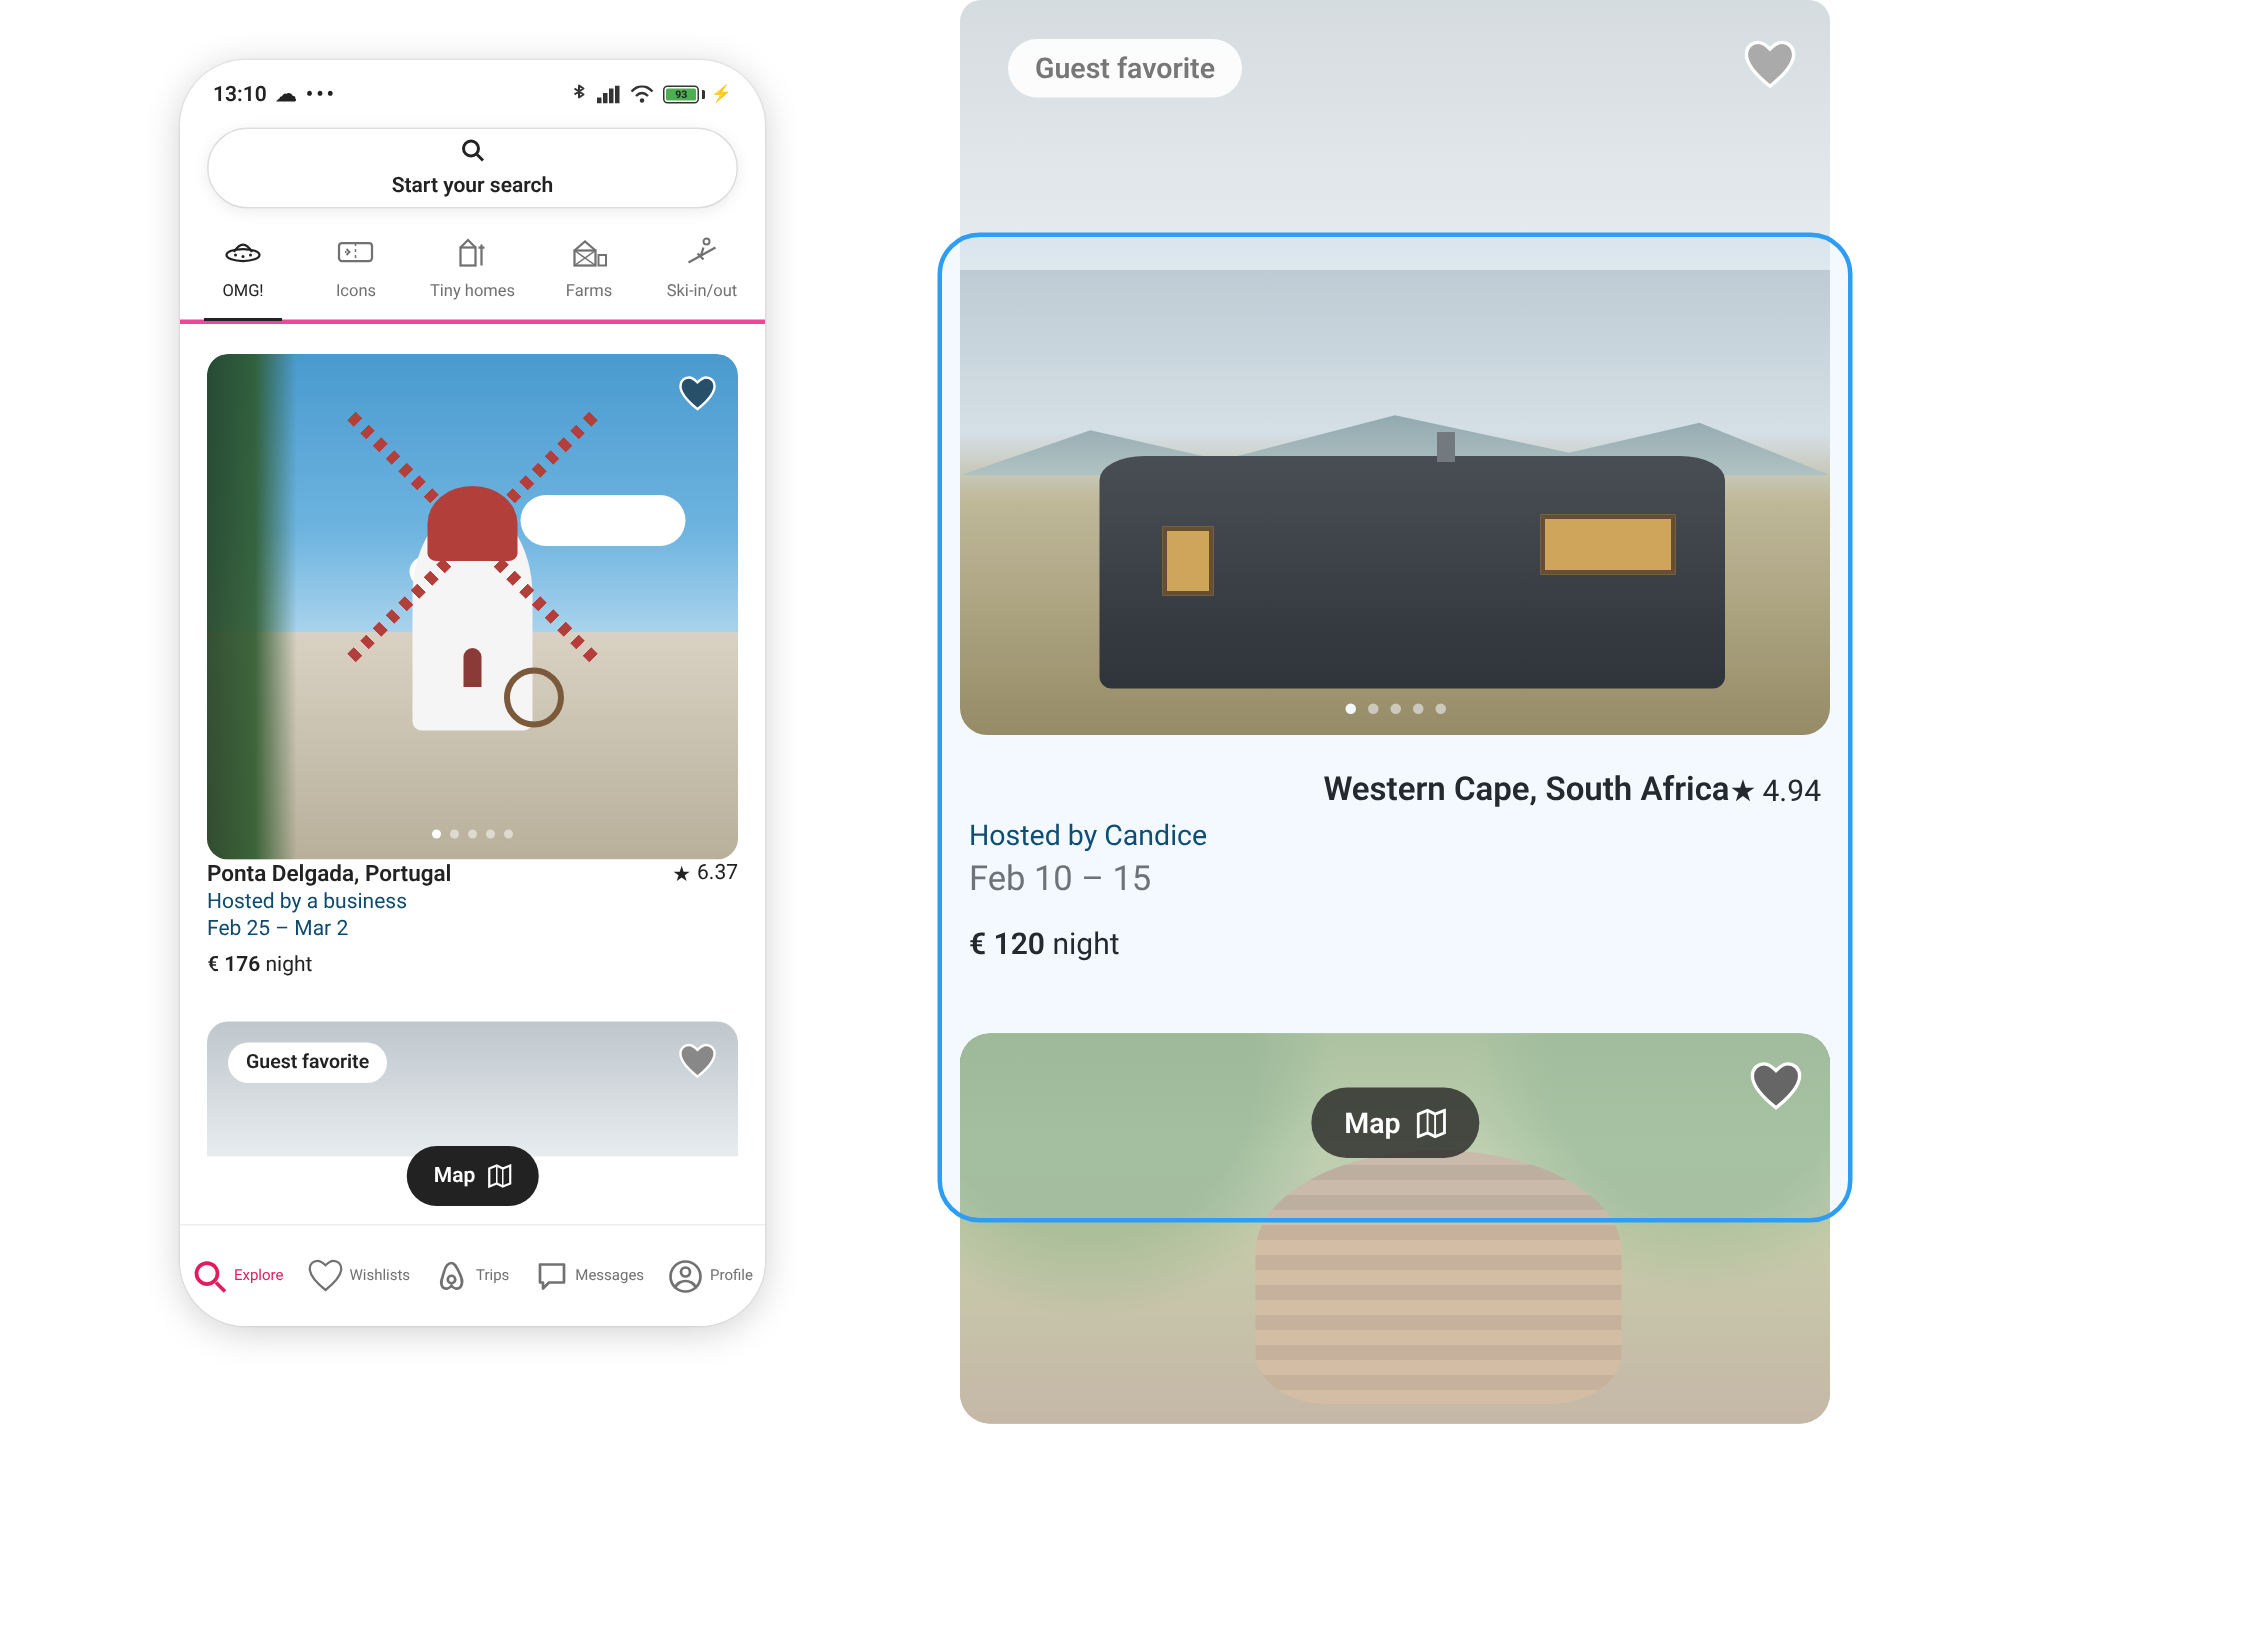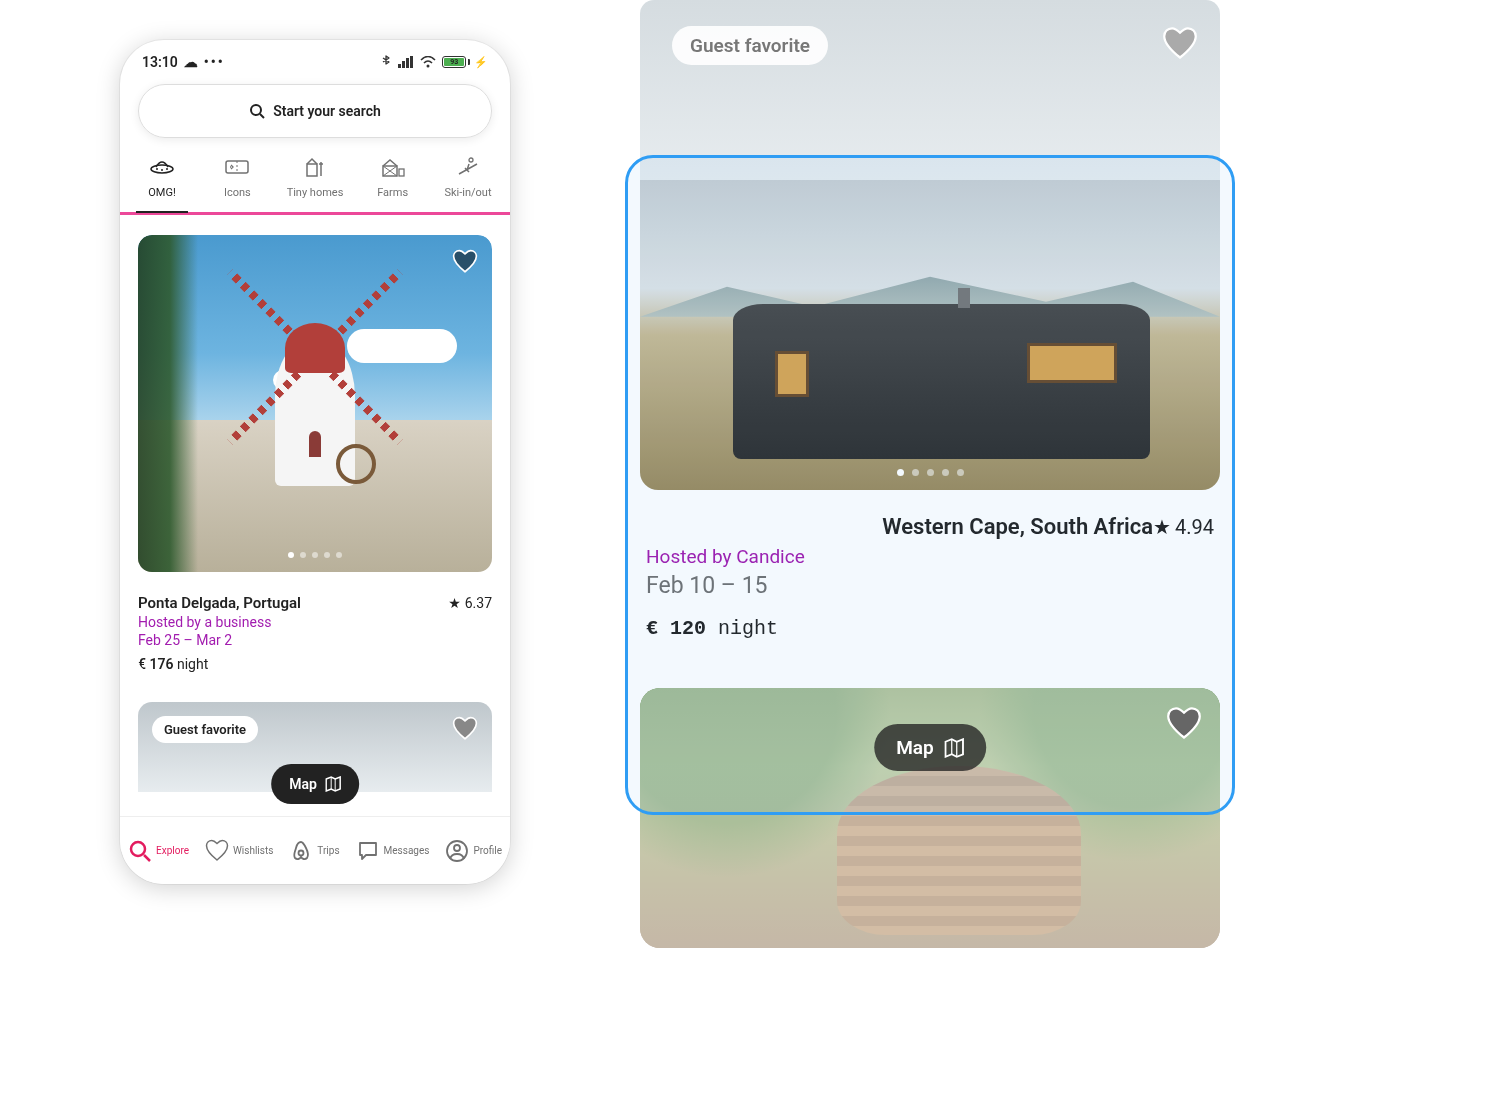--- a/index.html
+++ b/index.html
@@ -11,21 +11,21 @@
   .status-bar{display:flex;justify-content:space-between;align-items:center;padding:14px 22px 6px;font-size:14px;font-weight:600;}
   .status-left{display:flex;align-items:center;gap:6px;}
   .status-right{display:flex;align-items:center;gap:6px;}
   .cloud-ico{font-size:14px;}
   .dots{letter-spacing:2px;}
   .battery{display:inline-flex;align-items:center;gap:2px;}
   .battery-body{width:24px;height:12px;border:1px solid #333;border-radius:3px;position:relative;display:inline-block;}
   .battery-fill{position:absolute;left:1px;top:1px;bottom:1px;width:90%;background:#4CAF50;border-radius:1px;display:flex;align-items:center;justify-content:center;font-size:7px;color:#222;font-weight:bold;}
   .battery-tip{width:2px;height:6px;background:#333;border-radius:0 1px 1px 0;}
   
-  .search-bar{margin:8px 18px 0;border:1px solid #ddd;border-radius:40px;height:54px;display:flex;align-items:center;justify-content:center;gap:8px;box-shadow:0 2px 10px rgba(0,0,0,.08);cursor:pointer;}
+  .search-bar{margin:8px 18px 0;border:1px solid #ddd;border-radius:40px;height:54px;display:flex;align-items:center;justify-content:center;gap:8px;box-shadow:0 2px 10px rgba(0,0,0,.08);cursor:pointer;flex-direction:column;}
   .search-bar span{font-size:14px;font-weight:600;}
   
   .cats{display:flex;justify-content:space-between;padding:18px 16px 0;border-bottom:3px solid #ec4899;}
   .cat{display:flex;flex-direction:column;align-items:center;gap:8px;padding-bottom:12px;color:#717171;font-size:11px;cursor:pointer;min-width:52px;}
   .cat.active{color:#222;border-bottom:2px solid #222;margin-bottom:-1px;}
   .cat-ico{font-size:20px;height:22px;display:flex;align-items:center;}
   
   .feed{padding:20px 18px 100px;overflow:hidden;}
   .card{border-radius:14px;overflow:hidden;position:relative;margin-bottom:10px;}
   .card-img{width:100%;aspect-ratio:1.05;border-radius:14px;position:relative;overflow:hidden;}
@@ -43,25 +43,25 @@
   .blade:nth-of-type(4){transform:rotate(315deg);}
   .door{position:absolute;left:50%;top:58%;transform:translateX(-50%);width:12px;height:26px;background:#8a3b37;border-radius:6px 6px 0 0;}
   .wheel{position:absolute;left:56%;top:62%;width:40px;height:40px;border:4px solid #7a5a3a;border-radius:50%;}
   
   .heart{position:absolute;top:14px;right:14px;cursor:pointer;}
   .heart svg{width:26px;height:26px;}
   .pager{position:absolute;bottom:14px;left:0;right:0;display:flex;justify-content:center;gap:6px;}
   .pager span{width:6px;height:6px;border-radius:50%;background:rgba(255,255,255,.5);}
   .pager span.on{background:#fff;}
   
-  .card-meta{padding-top:22px;}
+  .card-meta{padding-top:0;}
   .row1{display:flex;justify-content:space-between;align-items:center;}
   .loc{font-size:15px;font-weight:600;}
   .rating{font-size:14px;display:flex;align-items:center;gap:4px;}
-  .sub{color:#a21caf;font-size:14px;margin-top:2px;}
+  .sub{color:#0c4a6e;font-size:14px;margin-top:2px;}
   .price{margin-top:8px;font-size:14px;}
   .price .amt{font-weight:600;}
   
   .card2{margin-top:30px;position:relative;}
   .card2-img{width:100%;height:90px;border-radius:14px 14px 0 0;background:linear-gradient(#bfc7cc,#e7ecef);position:relative;overflow:hidden;}
   .badge{position:absolute;top:14px;left:14px;background:#fff;border-radius:16px;padding:6px 12px;font-size:13px;font-weight:600;}
   .heart-gray svg path{fill:#888;}
   
   .map-fab{position:absolute;left:50%;bottom:80px;transform:translateX(-50%);background:#222;color:#fff;border-radius:24px;padding:12px 18px;display:flex;align-items:center;gap:8px;font-size:14px;font-weight:600;cursor:pointer;}
   
@@ -89,21 +89,21 @@
   .pager-big{position:absolute;bottom:14px;left:0;right:0;display:flex;justify-content:center;gap:8px;}
   .pager-big span{width:7px;height:7px;border-radius:50%;background:rgba(255,255,255,.55);}
   .pager-big span.on{background:#fff;}
   
   .detail-meta{padding:24px 6px 10px;}
   .detail-meta .row1{display:flex;justify-content:flex-end;}
   .detail-meta .loc{font-size:22px;font-weight:600;}
   .detail-meta .rating{font-size:20px;}
   .detail-meta .sub{font-size:19px;margin-top:6px;}
   .detail-meta .dates{color:#717171;font-size:23px;margin-top:4px;}
-  .detail-meta .price{margin-top:18px;font-size:20px;font-family:Liberation Mono, monospace;}
+  .detail-meta .price{margin-top:18px;font-size:20px;}
   
   .next-card{margin-top:38px;height:260px;border-radius:20px;overflow:hidden;position:relative;background:linear-gradient(#6a8a3a 0%,#8fa85a 30%,#8b6f4e 100%);}
   .next-card::after{content:"";position:absolute;inset:0;background:rgba(255,255,255,.5);}
   .hut{position:absolute;left:34%;top:30%;width:42%;height:65%;background:repeating-linear-gradient(180deg,#a67b4a 0 10px,#8c6339 10px 20px);border-radius:50% 50% 20% 20% / 40% 40% 20% 20%;}
   .foliage{position:absolute;inset:0;background:radial-gradient(circle at 15% 10%,rgba(50,110,30,.6) 0 20%,transparent 30%),radial-gradient(circle at 85% 8%,rgba(60,120,40,.6) 0 18%,transparent 28%);}
   .next-card .heart{top:18px;right:18px;z-index:2;}
   .next-card .heart svg{width:36px;height:36px;}
   
   .map-fab-big{position:absolute;left:50%;top:36px;transform:translateX(-50%);background:rgba(34,34,34,.78);color:#fff;border-radius:26px;padding:12px 22px;display:flex;align-items:center;gap:10px;font-size:19px;font-weight:600;cursor:pointer;z-index:3;}
   

